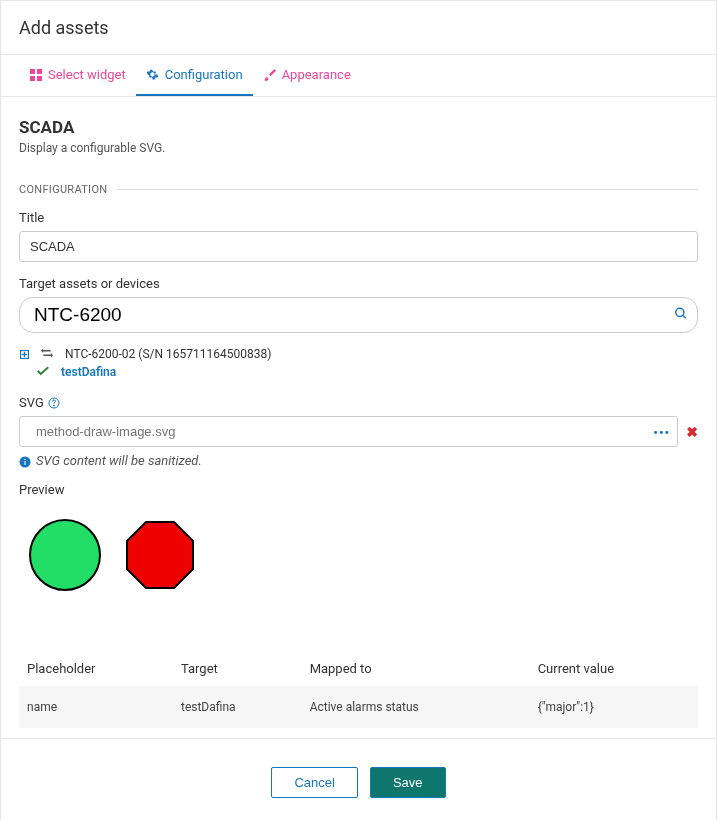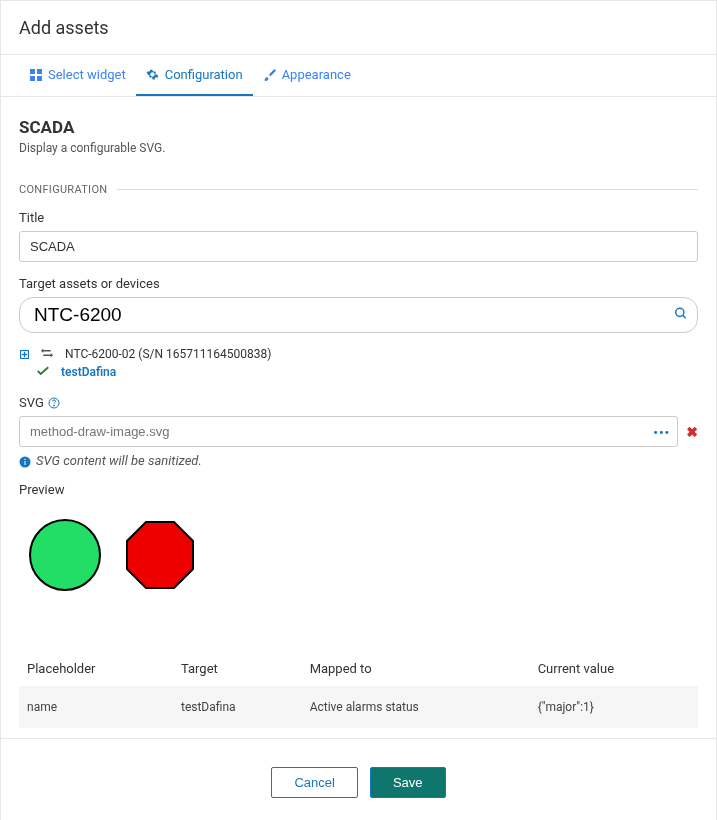--- a/index.html
+++ b/index.html
@@ -1,21 +1,21 @@
 <!DOCTYPE html>
 <html><head>
   <meta charset="utf-8">
   <style>
     * { box-sizing: border-box; margin: 0; padding: 0; }
     body { font-family: -apple-system, BlinkMacSystemFont, "Segoe UI", Roboto, Arial, sans-serif; font-size: 13px; color: #333; background: #fff; width: 717px; }
     .modal { border: 1px solid #e6e6e6; }
     .modal-header { padding: 16px 18px; border-bottom: 1px solid #e6e6e6; }
     .modal-header h1 { font-size: 18px; font-weight: 400; color: #333; }
     .tabs { display: flex; border-bottom: 1px solid #e6e6e6; padding: 0 18px; }
-    .tab { display: flex; align-items: center; gap: 5px; padding: 12px 10px; color: #3b82f6; cursor: pointer; border-bottom: 2px solid transparent; font-size: 13px; }
+    .tab { display: flex; align-items: center; gap: 5px; padding: 12px 10px; color: #ec4899; cursor: pointer; border-bottom: 2px solid transparent; font-size: 13px; }
     .tab.active { color: #1776BF; border-bottom-color: #1776BF; }
     .tab-icon { width: 14px; height: 14px; display: inline-flex; align-items: center; justify-content: center; }
     .content { padding: 20px 18px 10px; }
     .widget-title { font-size: 17px; font-weight: 700; color: #333; margin-bottom: 4px; }
     .widget-desc { font-size: 12px; color: #555; margin-bottom: 28px; }
     .section-label { display: flex; align-items: center; font-size: 11px; color: #666; letter-spacing: 0.3px; margin-bottom: 14px; }
     .section-label .line { flex: 1; border-top: 1px solid #ddd; margin-left: 10px; }
     .field-label { font-size: 13px; color: #333; margin-bottom: 6px; display: flex; align-items: center; gap: 4px; }
     .input { width: 100%; border: 1px solid #ccc; border-radius: 3px; padding: 7px 10px; font-size: 13px; color: #333; }
     .input::placeholder { color: #aaa; }
@@ -27,21 +27,21 @@
     .tree-row { display: flex; align-items: center; gap: 12px; padding: 2px 0; }
     .tree-row.child { padding-left: 18px; }
     .expand { color: #1776BF; width: 10px; height: 10px; display: inline-flex; align-items: center; justify-content: center; }
     .swap-icon { color: #555; }
     .tree-label { color: #333; }
     .tree-check { color: #2e7d32; }
     .tree-link { color: #1776BF; font-weight: 600; }
     .help-icon { color: #1776BF; width: 12px; height: 12px; }
     .svg-row { display: flex; align-items: center; gap: 8px; }
     .svg-input-wrap { flex: 1; position: relative; }
-    .svg-input { width: 100%; border: 1px solid #ccc; border-radius: 3px; padding: 7px 28px 7px 10px; font-size: 13px; color: #8b5cf6; background: #fff; }
+    .svg-input { width: 100%; border: 1px solid #ccc; border-radius: 3px; padding: 7px 28px 7px 16px; font-size: 13px; color: #8b5cf6; background: #fff; }
     .ellipsis { position: absolute; right: 8px; top: 50%; transform: translateY(-50%); color: #1776BF; font-weight: 700; letter-spacing: 1px; }
     .remove-x { color: #d9272e; font-weight: 700; cursor: pointer; font-size: 14px; }
     .info-row { display: flex; align-items: flex-end; gap: 5px; margin-top: 6px; font-size: 13px; color: #555; font-style: italic; }
     .info-icon { color: #1776BF; width: 12px; height: 12px; font-style: normal; }
     .preview-canvas { display: flex; gap: 24px; padding: 16px 10px 30px; align-items: center; }
     .circle-shape { width: 72px; height: 72px; border-radius: 50%; background: #22dd66; border: 2px solid #000; }
     .table { width: 100%; border-collapse: collapse; margin-top: 30px; }
     .table th { text-align: left; font-weight: 400; font-size: 13px; color: #333; padding: 10px 8px; }
     .table td { font-size: 12px; color: #444; padding: 14px 8px; background: #f6f6f6; }
     .footer { border-top: 1px solid #e6e6e6; padding: 28px 18px; display: flex; justify-content: center; gap: 12px; }

